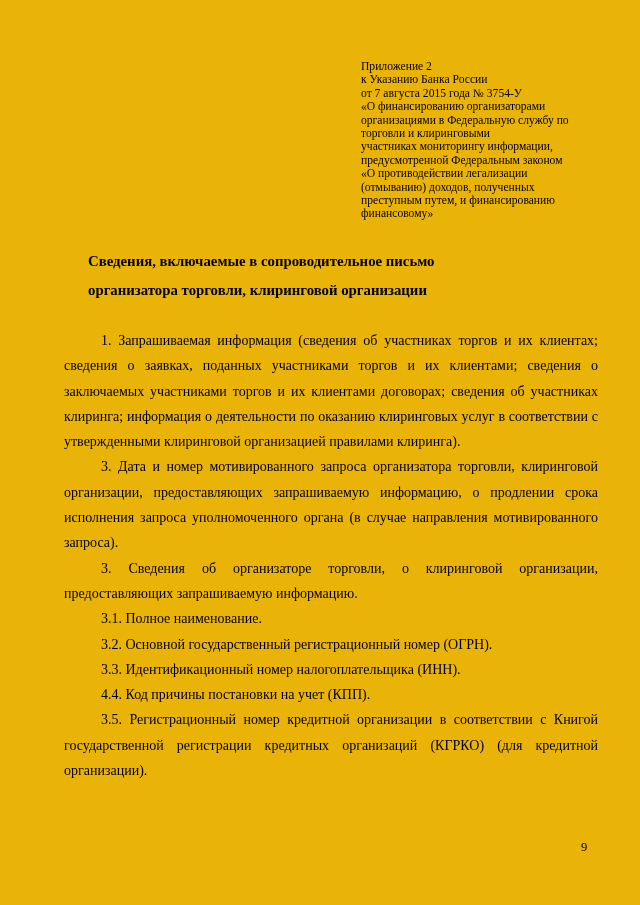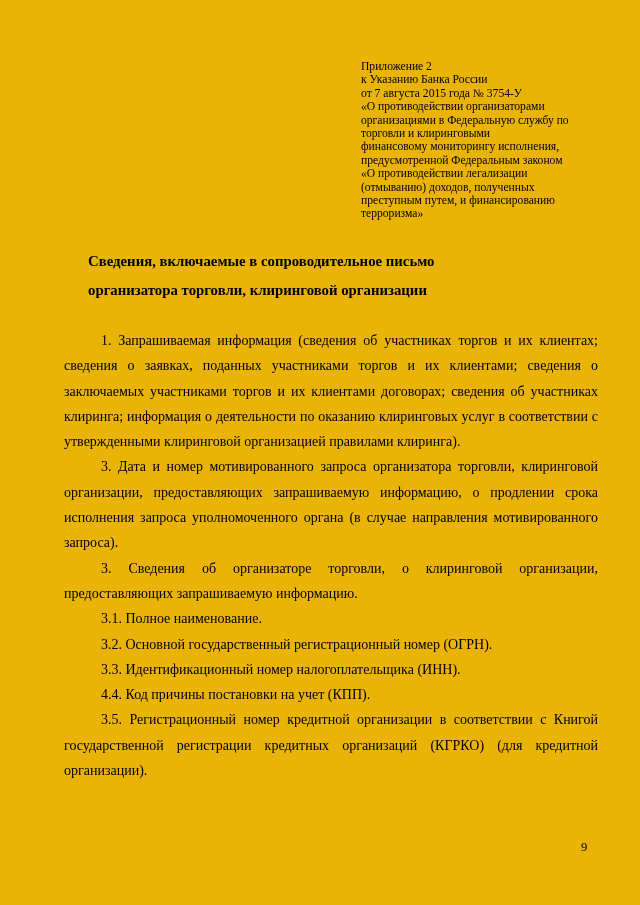--- a/index.html
+++ b/index.html
@@ -60,29 +60,29 @@
 </style>
 </head>
 <body>
 
 <div class="page">
 
   <div class="annotation">
     <div>Приложение 2</div>
     <div>к Указанию Банка России</div>
     <div>от 7 августа 2015 года № 3754-У</div>
-    <div>«О противодействии организаторами</div>
+    <div>«О финансированию организаторами</div>
     <div>организациями в Федеральную службу по</div>
     <div>торговли и клиринговыми</div>
-    <div>финансовому мониторингу исполнения,</div>
+    <div>участниках мониторингу информации,</div>
     <div>предусмотренной Федеральным законом</div>
     <div>«О противодействии легализации</div>
     <div>(отмыванию) доходов, полученных</div>
     <div>преступным путем, и финансированию</div>
-    <div>терроризма»</div>
+    <div>финансовому»</div>
   </div>
 
   <div class="doc-title">
     <div>Сведения, включаемые в сопроводительное письмо</div>
     <div>организатора торговли, клиринговой организации</div>
   </div>
 
   <div class="body-text">
     <p>1. Запрашиваемая информация (сведения об участниках торгов и их клиентах; сведения о заявках, поданных участниками торгов и их клиентами; сведения о заключаемых участниками торгов и их клиентами договорах; сведения об участниках клиринга; информация о деятельности по оказанию клиринговых услуг в соответствии с утвержденными клиринговой организацией правилами клиринга).</p>
     <p>3. Дата и номер мотивированного запроса организатора торговли, клиринговой организации, предоставляющих запрашиваемую информацию, о продлении срока исполнения запроса уполномоченного органа (в случае направления мотивированного запроса).</p>

